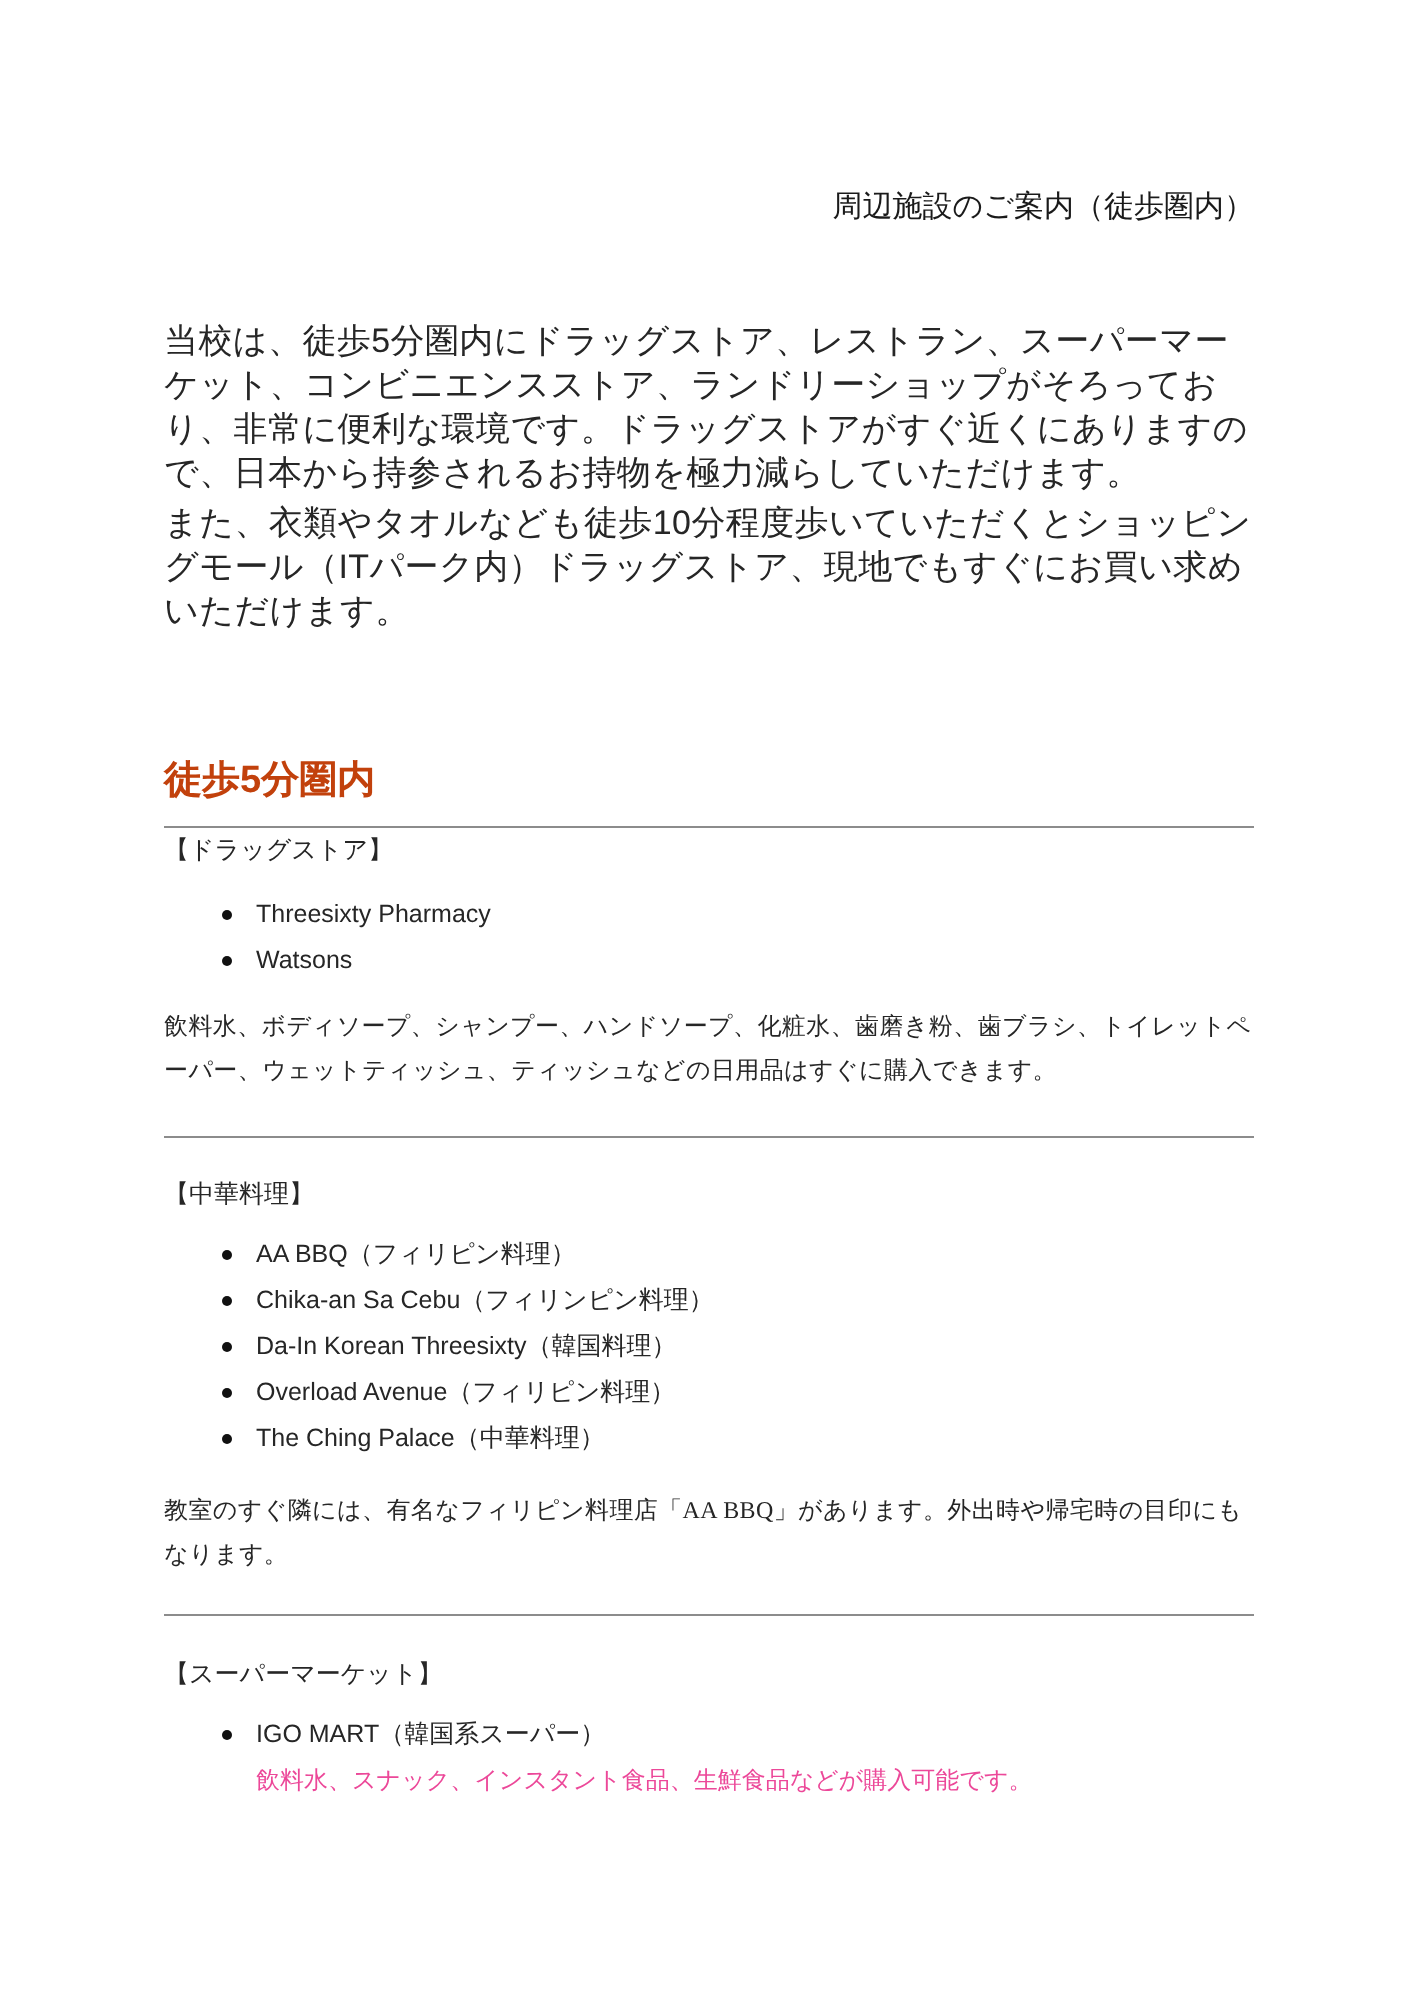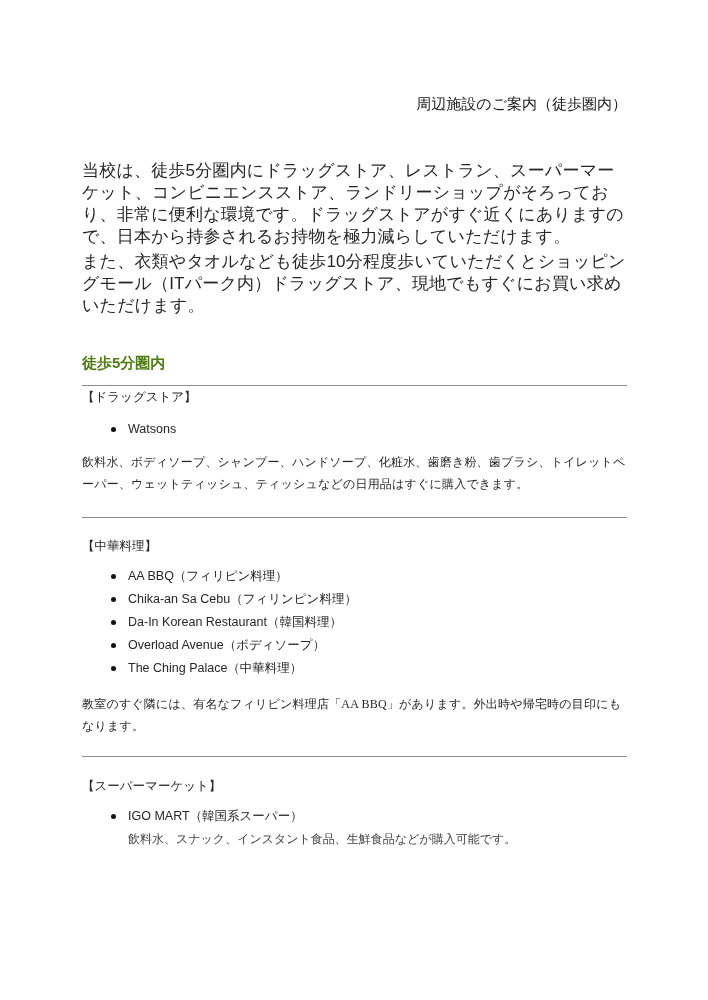--- a/index.html
+++ b/index.html
@@ -26,25 +26,25 @@
   .para {
     font-size: 17px;
     line-height: 22px;
     letter-spacing: 0.2px;
     text-align: left;
     color: #262626;
   }
   .para-1 { margin-top: 44px; }
   .para-2 { margin-top: 3px; }
   .section-heading {
-    margin-top: 33px;
-    font-size: 15px;
+    margin-top: 61px;
+    font-size: 19px;
     font-weight: 700;
     line-height: 26px;
-    color: #4d7c0f;
+    color: #c2410c;
   }
   .divider {
     border: none;
     border-top: 1px solid #8c8c8c;
     height: 0;
     width: 100%;
   }
   .divider-1 { margin-top: 9px; }
   .divider-2 { margin-top: 22px; }
   .divider-3 { margin-top: 19px; }
@@ -82,38 +82,42 @@
     font-size: 12px;
     line-height: 22px;
     letter-spacing: 0.2px;
     color: #262626;
   }
   .note.drugstore-note  { margin-top: 10px; }
   .note.restaurant-note { margin-top: 13px; font-family: Liberation Serif, serif; }
   .item-subnote {
     font-size: 12px;
     line-height: 23px;
-    color: #404040;
+    color: #ec4899;
   }
 </style>
 </head>
 <body>
 
 <div class="page">
 
   <div class="doc-title">周辺施設のご案内（徒歩圏内）</div>
 
   <p class="para para-1">当校は、徒歩5分圏内にドラッグストア、レストラン、スーパーマーケット、コンビニエンスストア、ランドリーショップがそろっており、非常に便利な環境です。ドラッグストアがすぐ近くにありますので、日本から持参されるお持物を極力減らしていただけます。</p>
   <p class="para para-2">また、衣類やタオルなども徒歩10分程度歩いていただくとショッピングモール（ITパーク内）ドラッグストア、現地でもすぐにお買い求めいただけます。</p>
 
   <h2 class="section-heading">徒歩5分圏内</h2>
   <hr class="divider divider-1">
 
   <div class="category-label drugstore">【ドラッグストア】</div>
   <ul class="bullet-list drugstore-list">
+    <li>
+      <span class="bullet-dot"></span>
+      <span>Threesixty Pharmacy</span>
+    </li>
     <li>
       <span class="bullet-dot"></span>
       <span>Watsons</span>
     </li>
   </ul>
   <p class="note drugstore-note">飲料水、ボディソープ、シャンプー、ハンドソープ、化粧水、歯磨き粉、歯ブラシ、トイレットペーパー、ウェットティッシュ、ティッシュなどの日用品はすぐに購入できます。</p>
 
   <hr class="divider divider-2">
 
   <div class="category-label restaurant">【中華料理】</div>
@@ -121,25 +125,25 @@
     <li>
       <span class="bullet-dot"></span>
       <span>AA BBQ（フィリピン料理）</span>
     </li>
     <li>
       <span class="bullet-dot"></span>
       <span>Chika-an Sa Cebu（フィリンピン料理）</span>
     </li>
     <li>
       <span class="bullet-dot"></span>
-      <span>Da-In Korean Restaurant（韓国料理）</span>
+      <span>Da-In Korean Threesixty（韓国料理）</span>
     </li>
     <li>
       <span class="bullet-dot"></span>
-      <span>Overload Avenue（ボディソープ）</span>
+      <span>Overload Avenue（フィリピン料理）</span>
     </li>
     <li>
       <span class="bullet-dot"></span>
       <span>The Ching Palace（中華料理）</span>
     </li>
   </ul>
   <p class="note restaurant-note">教室のすぐ隣には、有名なフィリピン料理店「AA BBQ」があります。外出時や帰宅時の目印にもなります。</p>
 
   <hr class="divider divider-3">
 

